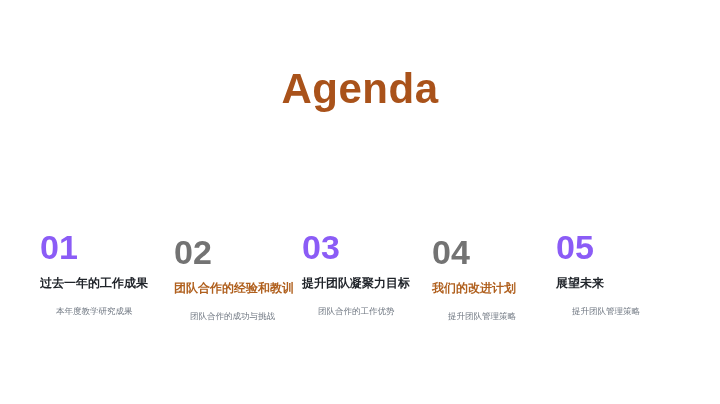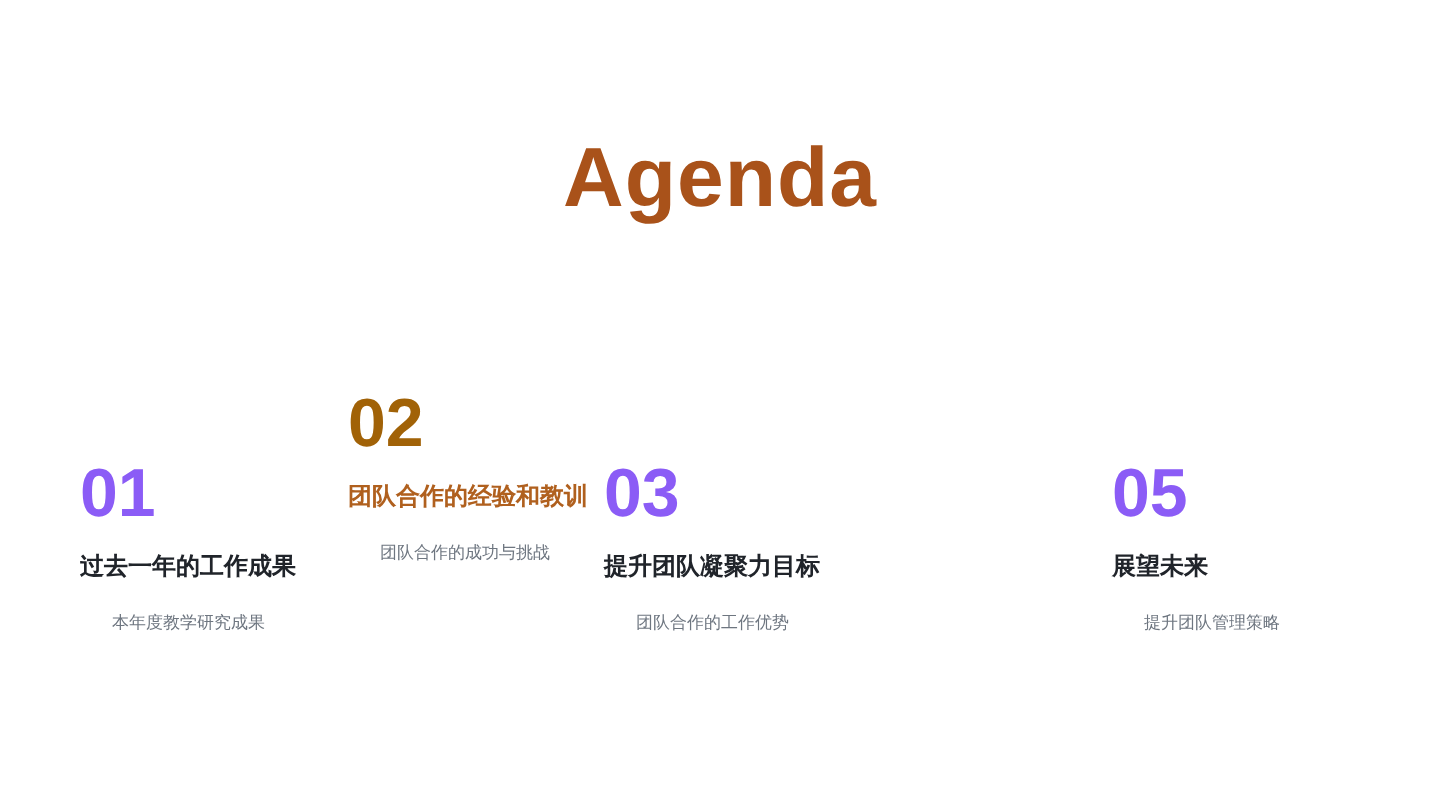--- a/index.html
+++ b/index.html
@@ -60,21 +60,21 @@
   .agenda-item.high { top: 5px;  }
 
   .item-number {
     font-size: 34px;
     font-weight: bold;
     line-height: 1.05;
     letter-spacing: 0px;
     margin: 0 0 10px 0;
   }
   .item-number.gray   { color: #8b5cf6; }
-  .item-number.orange { color: #a16207; }
+  .item-number.orange { color: #737373; margin-top: 40px; }
 
   .item-title {
     font-size: 12px;
     font-weight: bold;
     line-height: 1.2;
     margin: 0 0 11px 0;
     white-space: nowrap;
   }
   .item-title.dark   { color: #20242a; }
   .item-title.orange { color: #b0601e; }
@@ -108,20 +108,25 @@
       <div class="item-title orange">团队合作的经验和教训</div>
       <div class="item-subtitle">团队合作的成功与挑战</div>
     </div>
 
     <div class="agenda-item pos-2 low">
       <div class="item-number gray">03</div>
       <div class="item-title dark">提升团队凝聚力目标</div>
       <div class="item-subtitle">团队合作的工作优势</div>
     </div>
 
+    <div class="agenda-item pos-3 high">
+      <div class="item-number orange">04</div>
+      <div class="item-title orange">我们的改进计划</div>
+      <div class="item-subtitle">提升团队管理策略</div>
+    </div>
 
     <div class="agenda-item pos-4 low">
       <div class="item-number gray">05</div>
       <div class="item-title dark">展望未来</div>
       <div class="item-subtitle">提升团队管理策略</div>
     </div>
 
   </div>
 </div>
 

